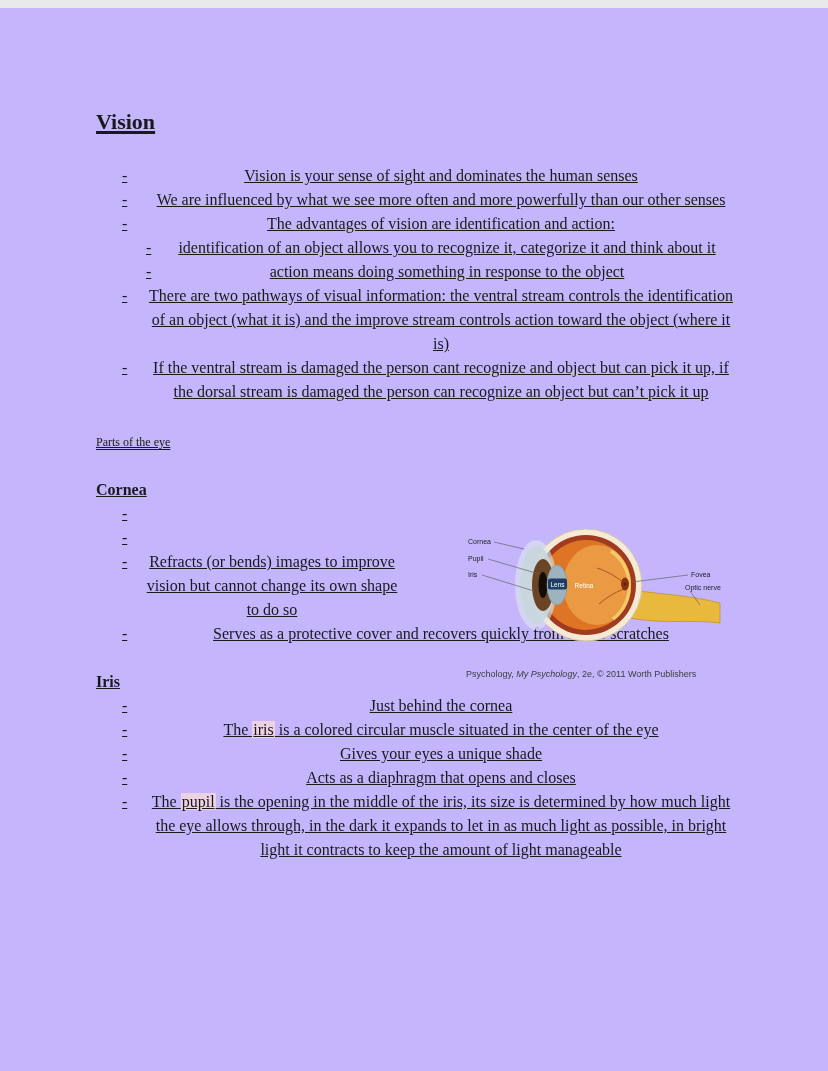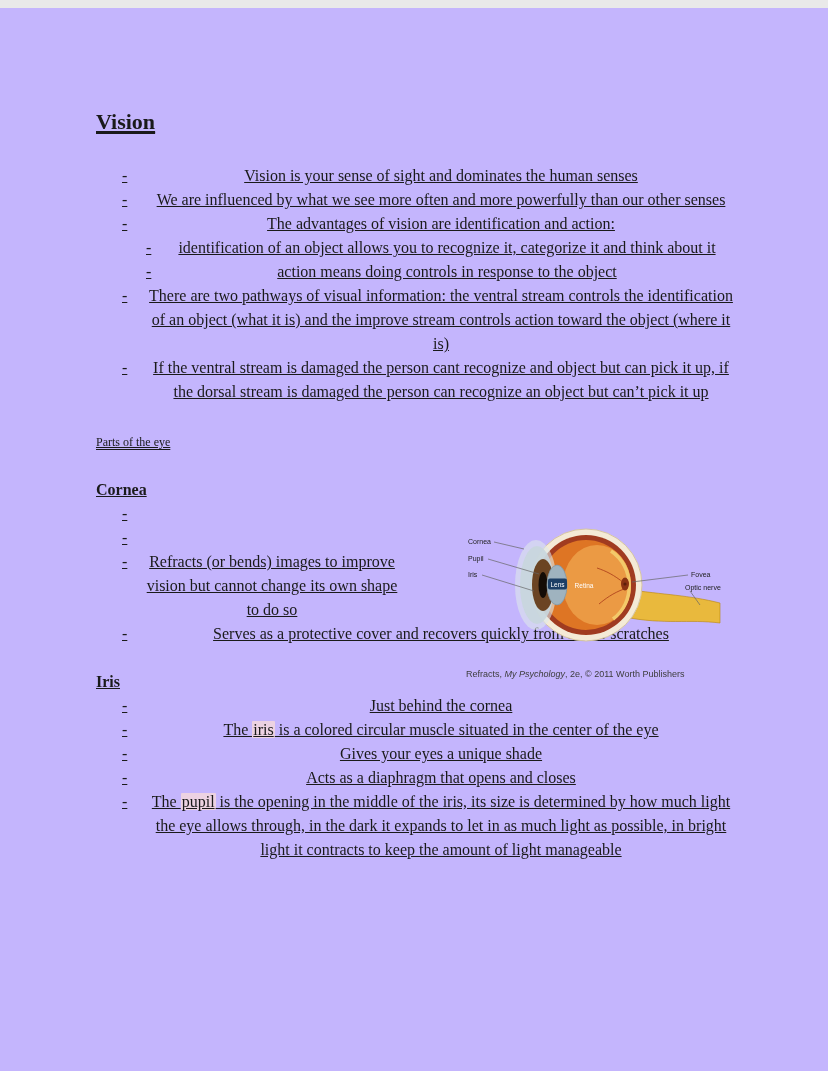--- a/index.html
+++ b/index.html
@@ -78,21 +78,21 @@
       <li class="li">
         <span class="marker">-</span>
         <span class="content"><span>The advantages of vision are identification and action:</span></span>
       </li>
       <li class="li lvl2">
         <span class="marker">-</span>
         <span class="content"><span>identification of an object allows you to recognize it, categorize it and think about it</span></span>
       </li>
       <li class="li lvl2">
         <span class="marker">-</span>
-        <span class="content"><span>action means doing controls in response to the object</span></span>
+        <span class="content"><span>action means doing something in response to the object</span></span>
       </li>
       <li class="li">
         <span class="marker">-</span>
         <span class="content"><span>There are two pathways of visual information: the ventral stream controls the identification of an object (what it is) and the improve stream controls action toward the object (where it is)</span></span>
       </li>
       <li class="li">
         <span class="marker">-</span>
         <span class="content"><span>If the ventral stream is damaged the person cant recognize and object but can pick it up, if the dorsal stream is damaged the person can recognize an object but can’t pick it up</span></span>
       </li>
     </ul>
@@ -176,16 +176,16 @@
       <text x="2" y="33" class="svg-label">Cornea</text>
       <text x="2" y="50" class="svg-label">Pupil</text>
       <text x="2" y="66" class="svg-label">Iris</text>
 
       <line x1="166" y1="71" x2="222" y2="64" class="leader"></line>
       <line x1="224" y1="80" x2="234" y2="94" class="leader"></line>
 
       <text x="225" y="66" class="svg-label">Fovea</text>
       <text x="219" y="79" class="svg-label">Optic nerve</text>
     </svg>
-    <figcaption class="fig-caption" id="figure-caption"><span>Refracts, </span><span class="it">My Psychology</span><span>, 2e, © 2011 Worth Publishers</span></figcaption>
+    <figcaption class="fig-caption" id="figure-caption"><span>Psychology, </span><span class="it">My Psychology</span><span>, 2e, © 2011 Worth Publishers</span></figcaption>
   </figure>
 
 </div>
 
 </body></html>

